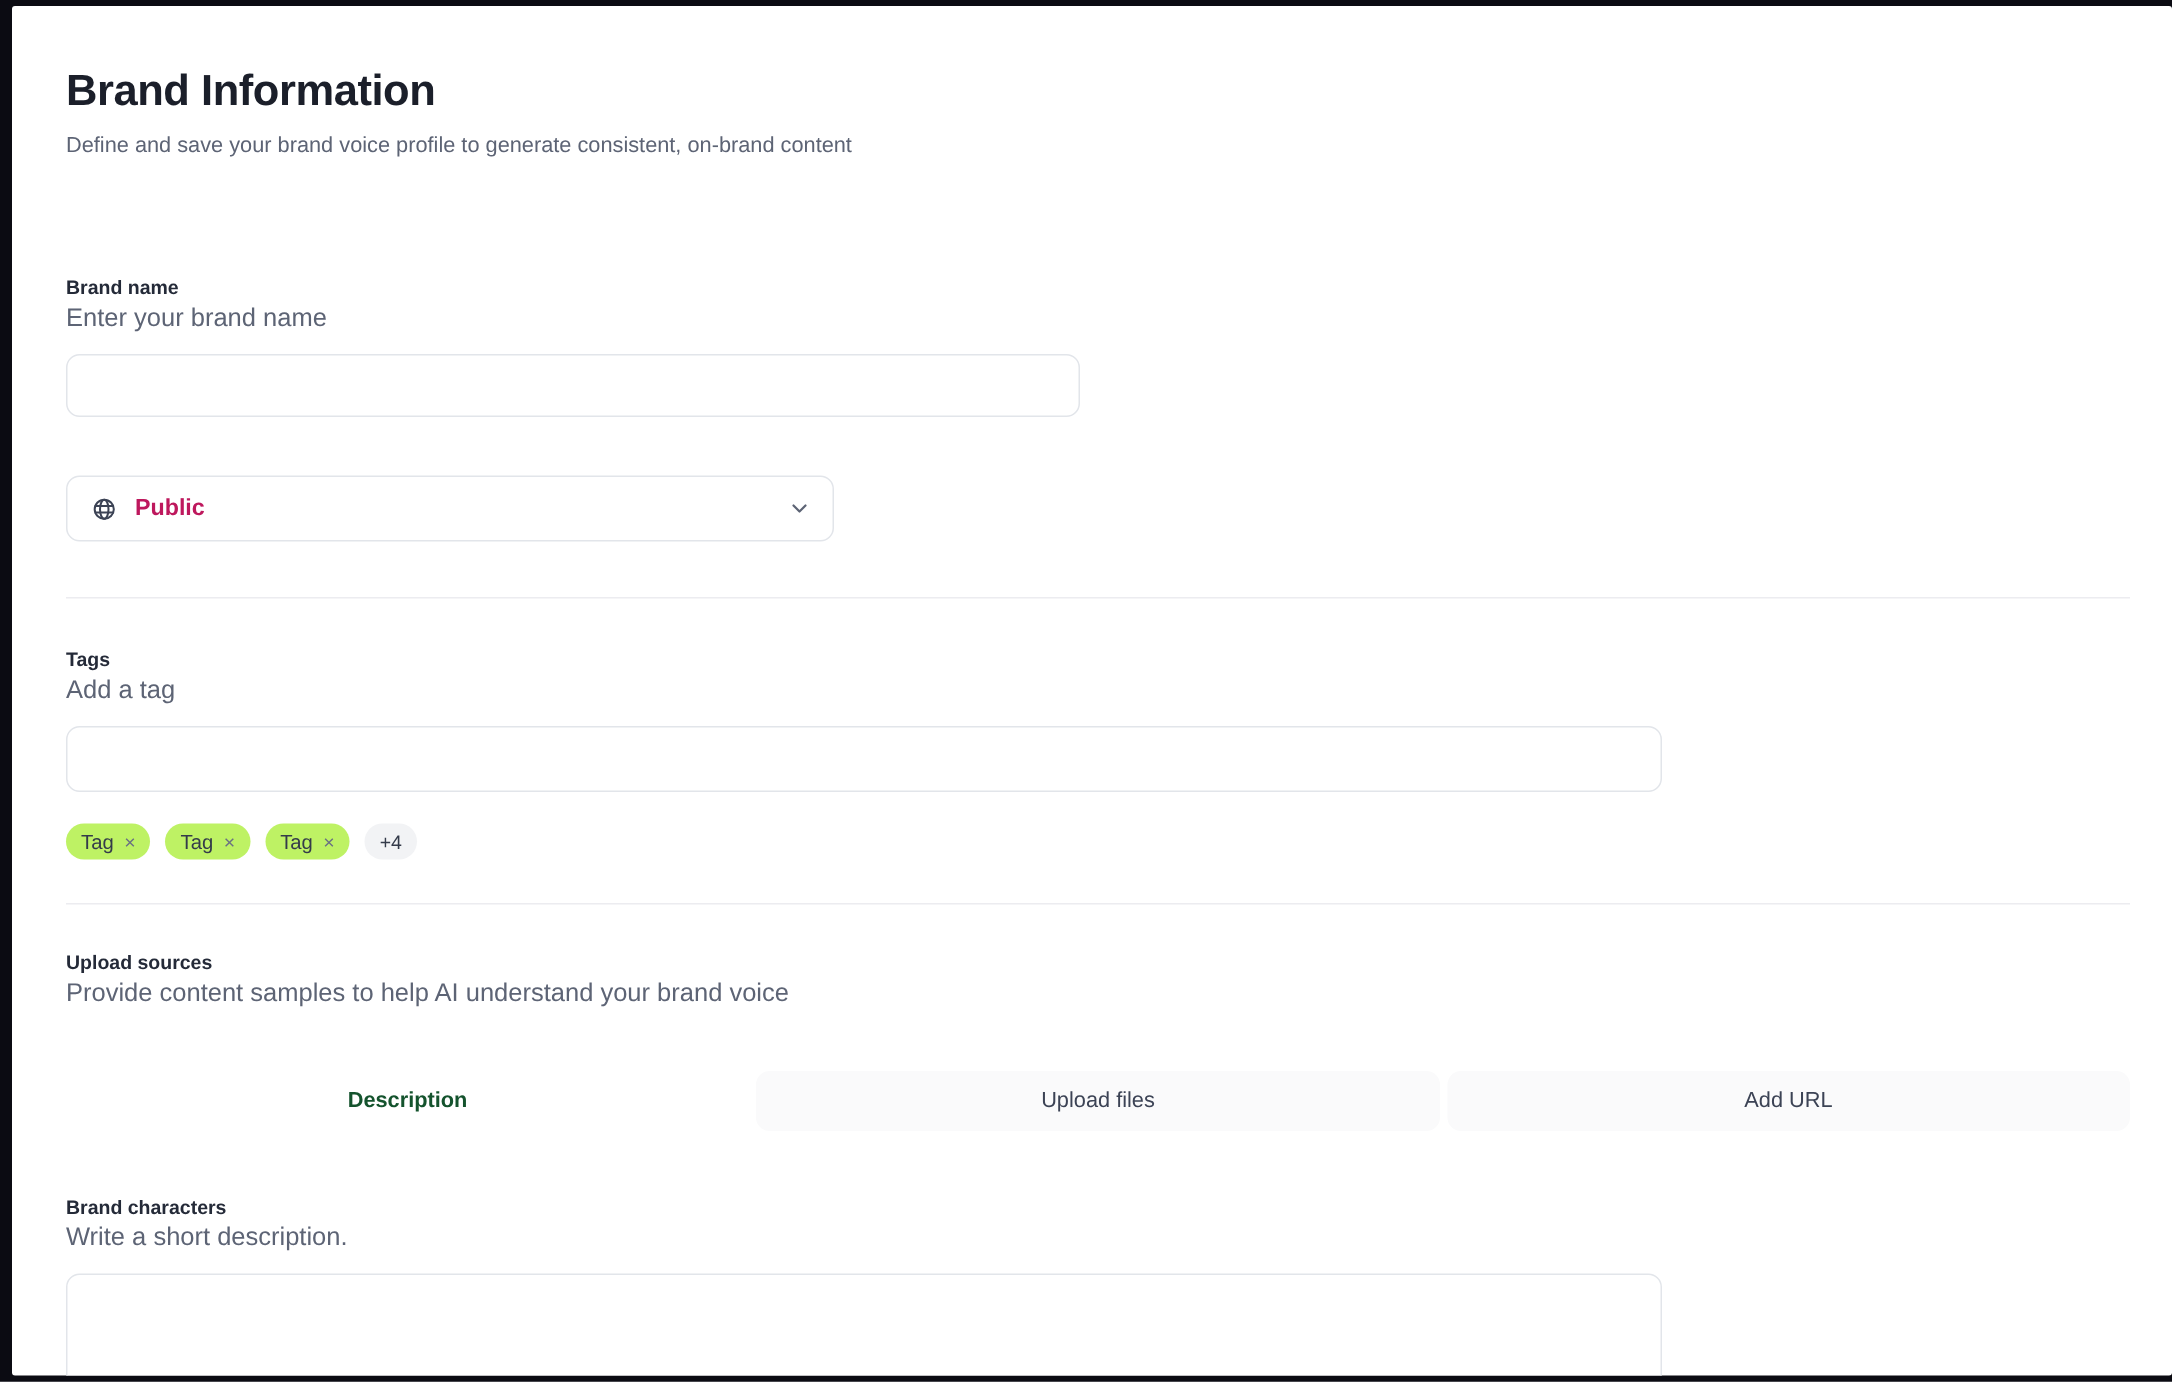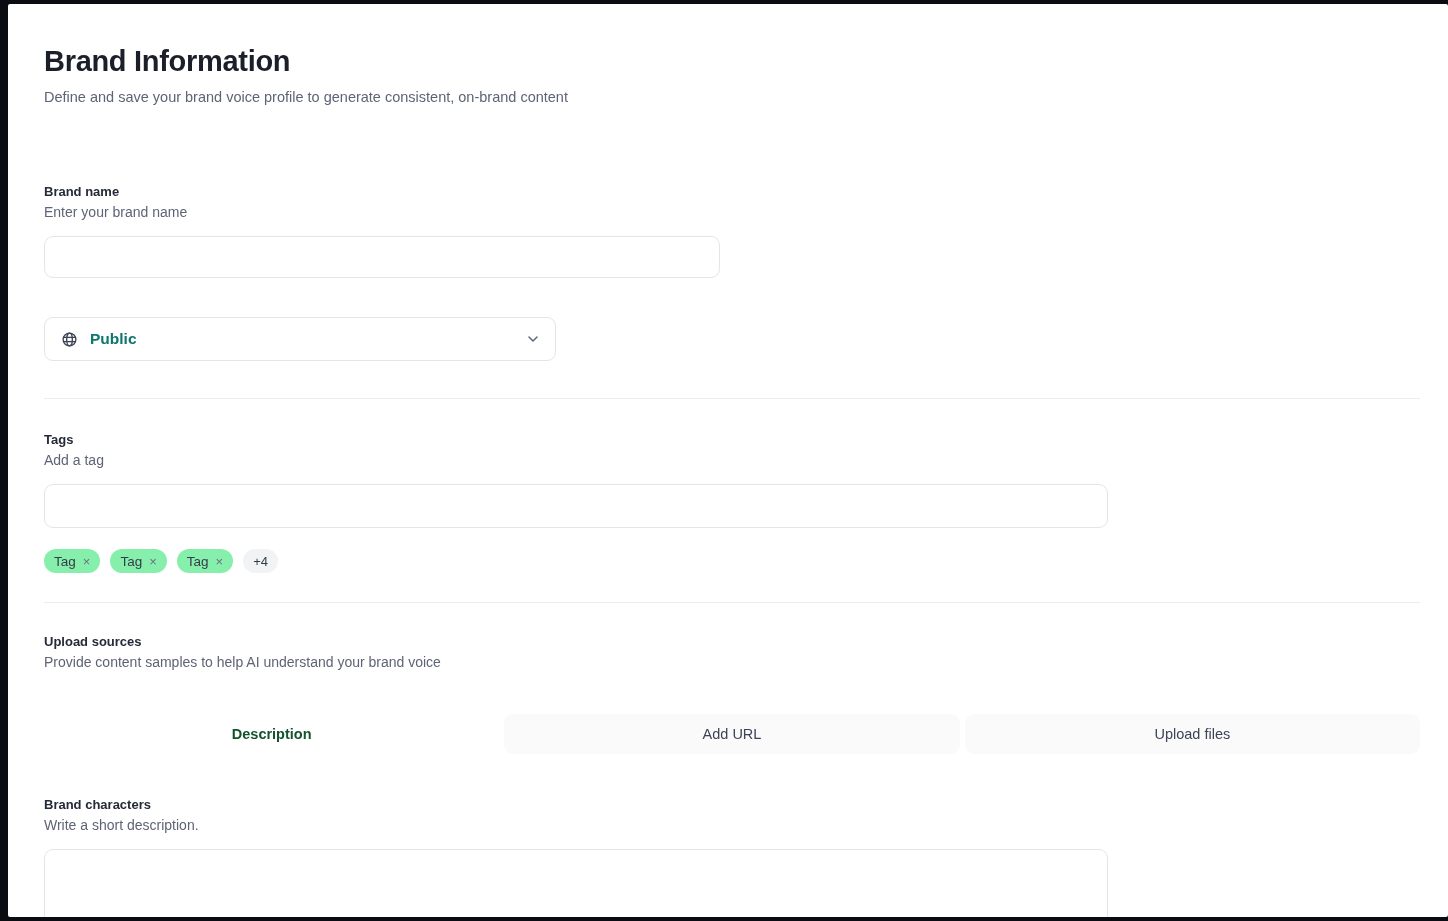--- a/index.html
+++ b/index.html
@@ -48,21 +48,21 @@
   }
 
   
   .field-label {
     font-size: 13px;
     line-height: 17px;
     font-weight: bold;
     color: #242a38;
   }
   .field-hint {
-    font-size: 14px;
+    font-size: 17px;
     line-height: 20px;
     color: #5d6475;
     margin-top: 2px;
   }
   .text-input {
     margin-top: 14px;
     height: 42px;
     background: #ffffff;
     border: 1px solid #e2e5ea;
     border-radius: 9px;
@@ -92,21 +92,21 @@
     border-radius: 9px;
     background: #fff;
     display: flex;
     align-items: center;
     padding: 0 14px 0 16px;
     cursor: pointer;
   }
   .select-value {
     font-size: 15.5px;
     font-weight: bold;
-    color: #0f766e;
+    color: #be185d;
     margin-left: 12px;
     flex: 1;
   }
   .icon { display: inline-flex; align-items: center; justify-content: center; }
 
   
   .divider {
     height: 1px;
     background: #ececf0;
     width: 100%;
@@ -121,21 +121,21 @@
     gap: 10px;
     margin-top: 21px;
   }
   .chip {
     display: inline-flex;
     align-items: center;
     gap: 7px;
     height: 24px;
     padding: 0 10px;
     border-radius: 12px;
-    background: #86efac;
+    background: #bef264;
     font-size: 13.5px;
     color: #343b4a;
     cursor: pointer;
   }
   .chip-x {
     font-size: 13px;
     color: #6a7183;
     line-height: 1;
   }
   .chip-more {
@@ -269,22 +269,22 @@
 
     <div style="height:29px"></div>
     <div class="divider"></div>
 
     <div class="sec-upload">
       <div class="field-label">Upload sources</div>
       <div class="field-hint">Provide content samples to help AI understand your brand voice</div>
 
       <div class="tabs">
         <div class="tab active">Description</div>
+        <div class="tab inactive">Upload files</div>
         <div class="tab inactive">Add URL</div>
-        <div class="tab inactive">Upload files</div>
       </div>
     </div>
 
     <div class="sec-desc">
       <div class="field-label">Brand characters</div>
       <div class="field-hint">Write a short description.</div>
       <textarea class="desc-area" placeholder="" style=""></textarea>
       <div class="char-left">500 characters left</div>
     </div>
 

